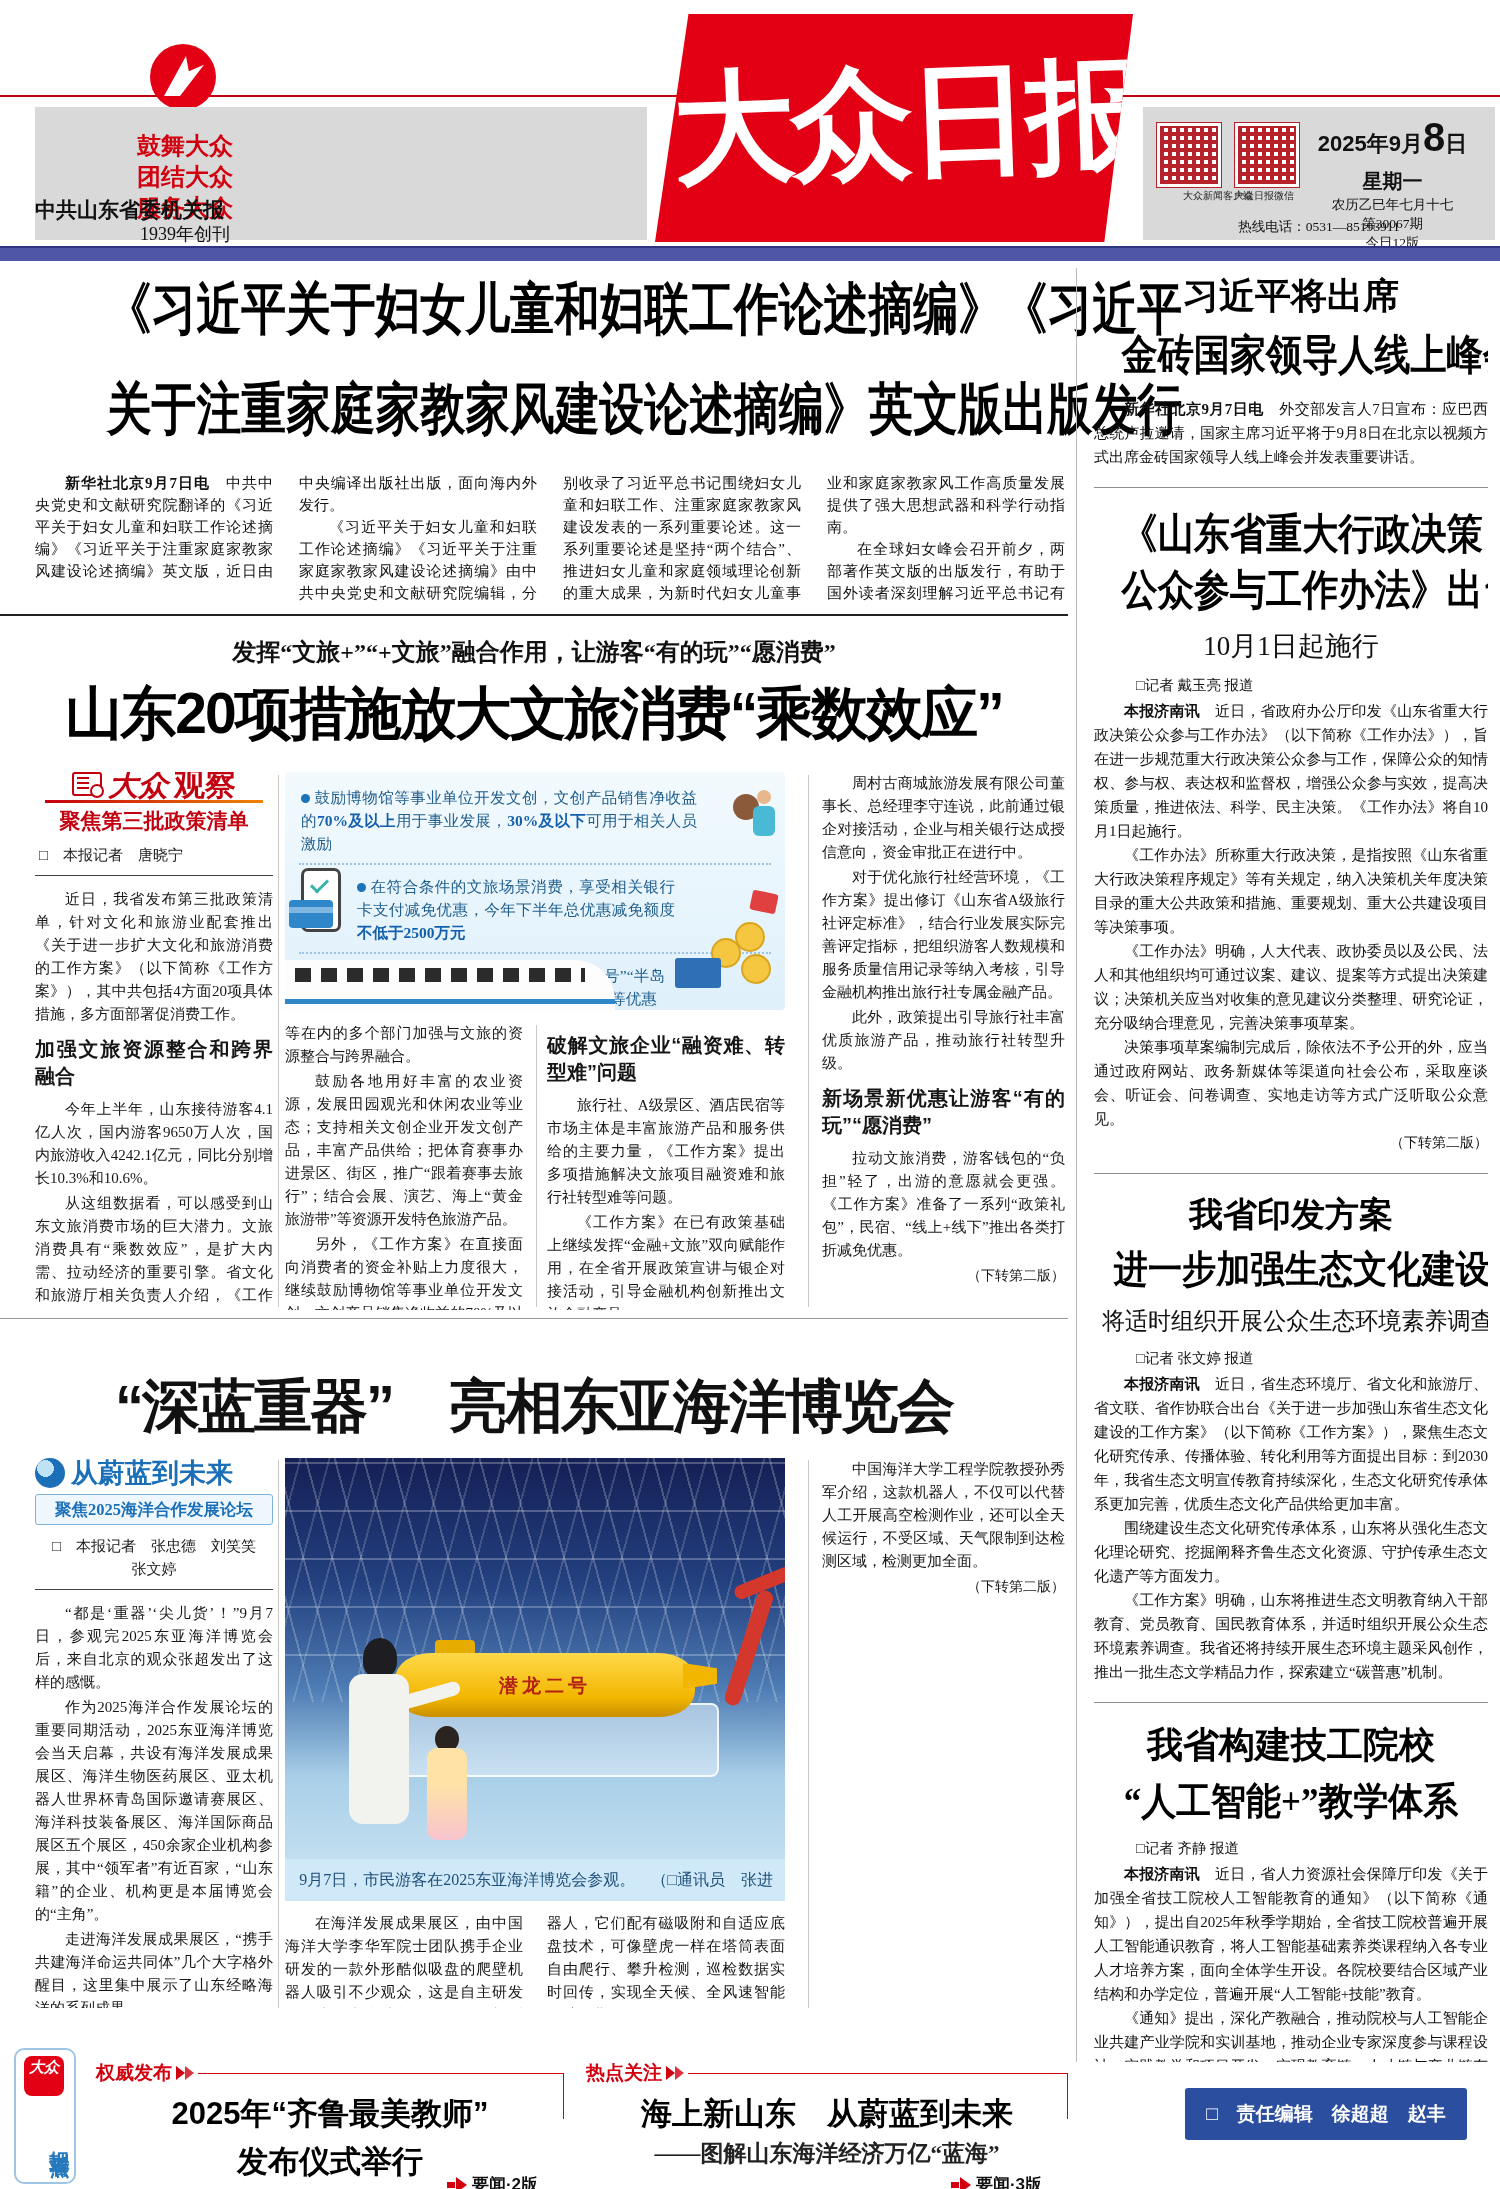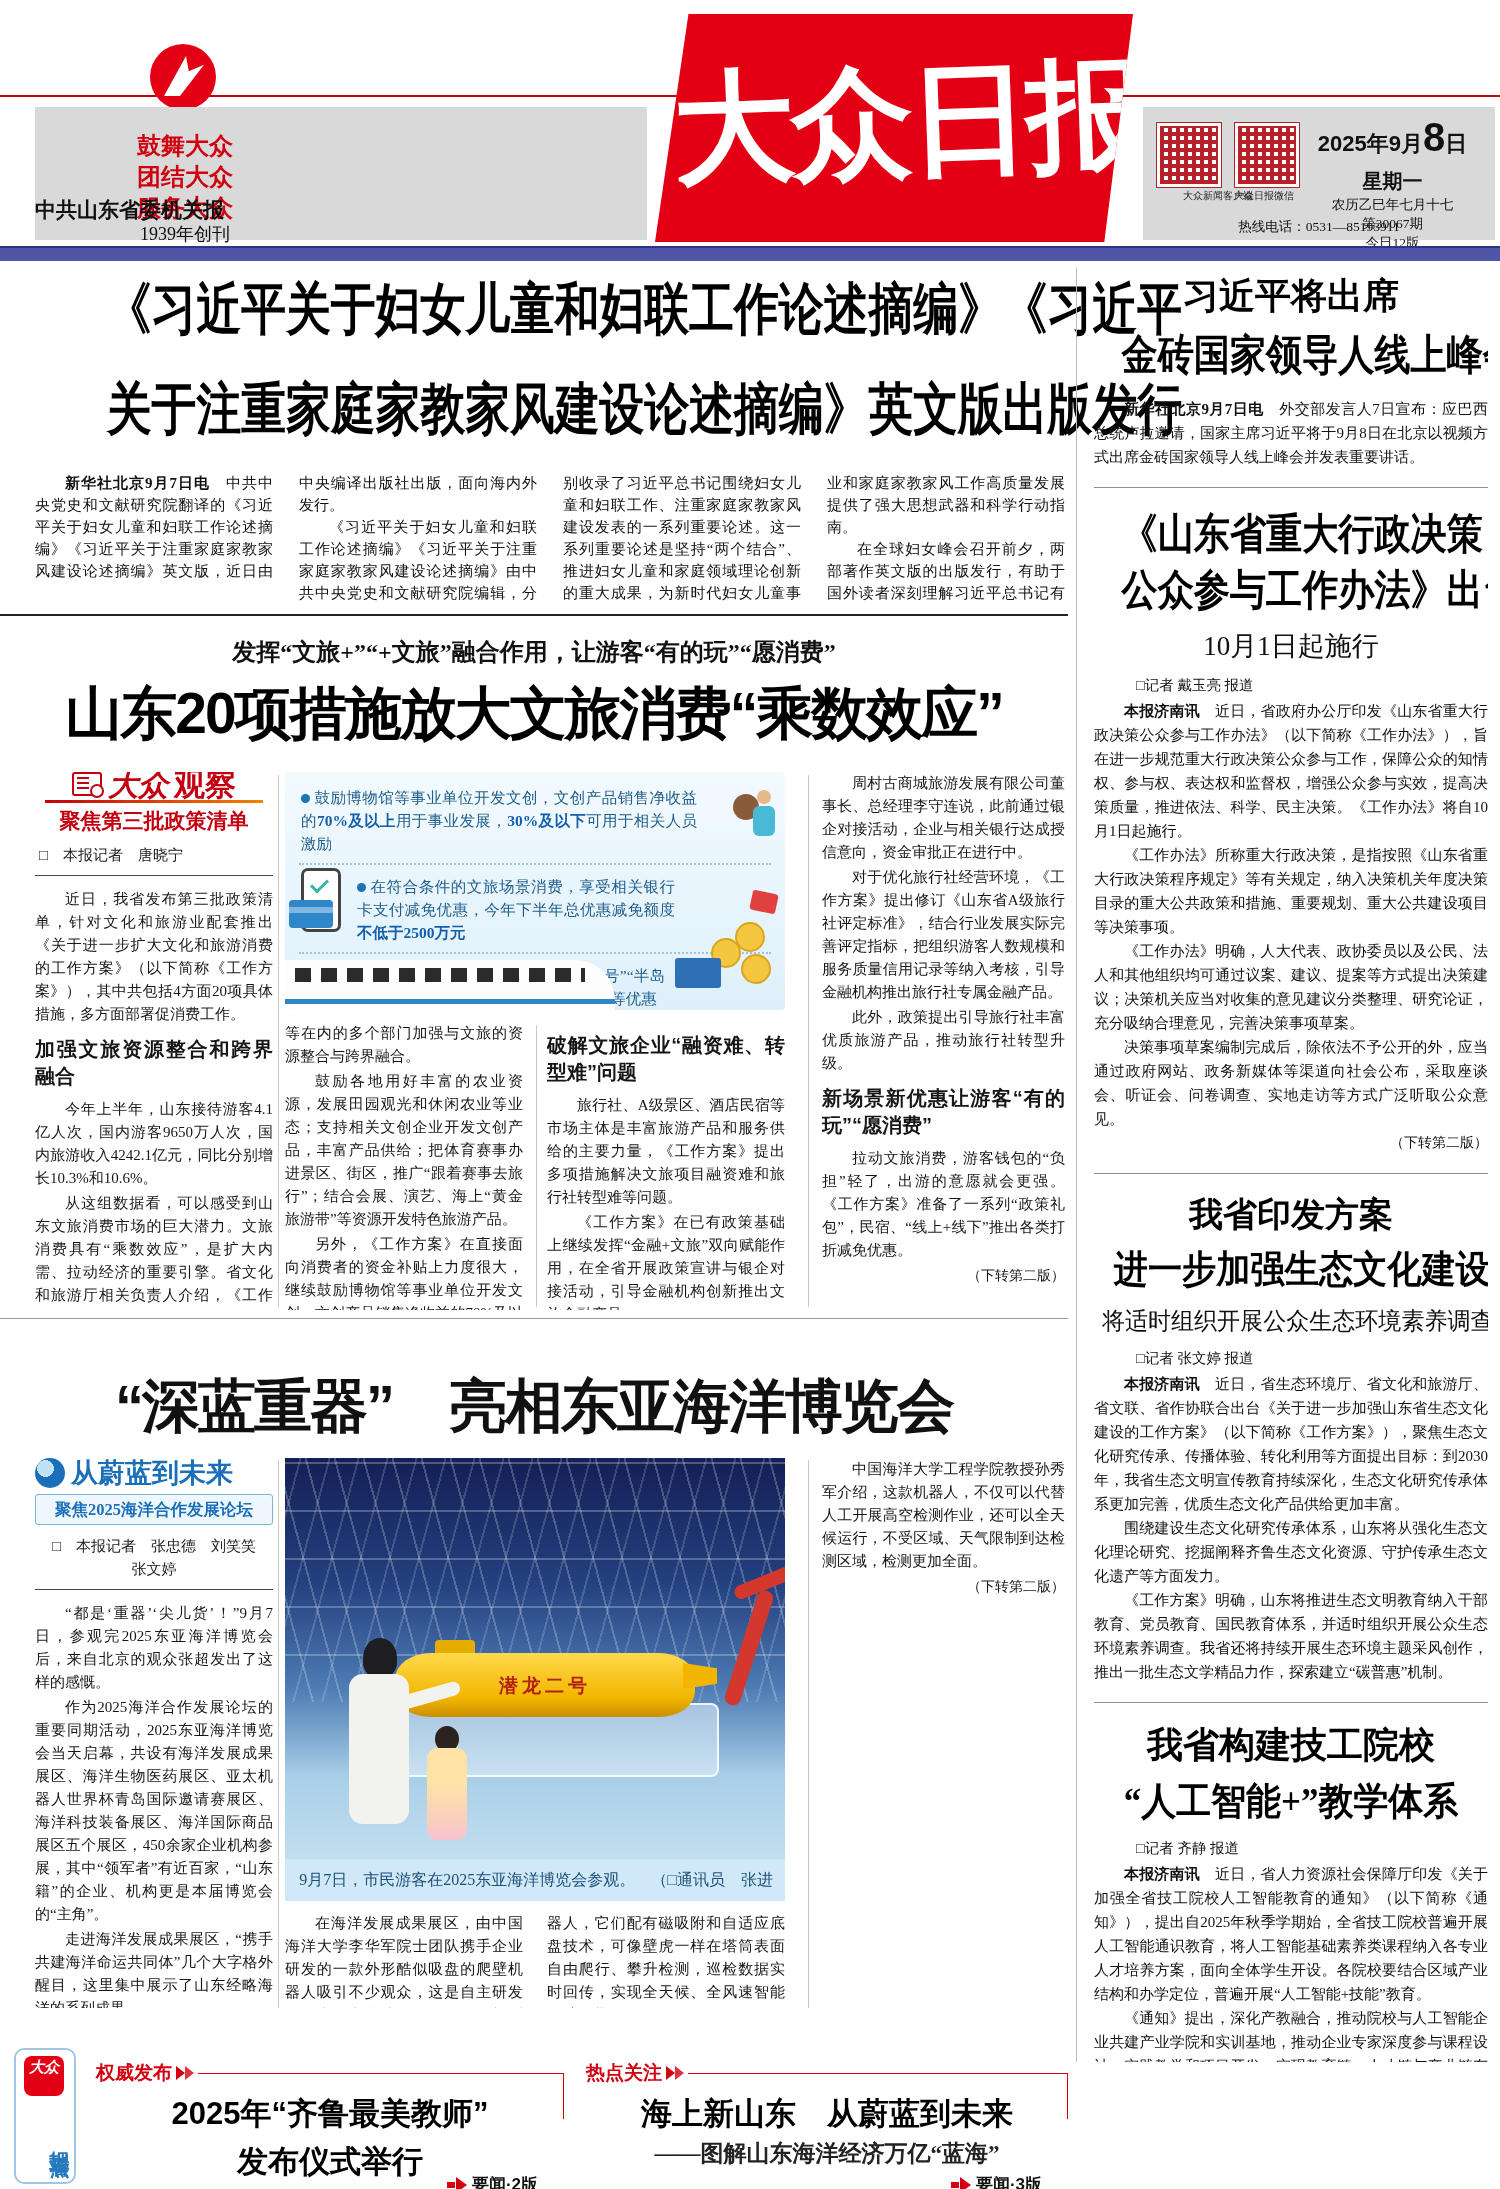--- a/index.html
+++ b/index.html
@@ -374,20 +374,21 @@
     <hr class="rc-rule">
     <div class="rc-h tech-h1">我省构建技工院校</div>
     <div class="rc-h tech-h2">“人工智能+”教学体系</div>
     <div class="rc-byline"><span>□记者 齐静 报道</span></div>
     <div class="rc-body" style="margin-top:4px">
       <p><span class="rc-lead">本报济南讯</span><span>　近日，省人力资源社会保障厅印发《关于加强全省技工院校人工智能教育的通知》（以下简称《通知》），提出自2025年秋季学期始，全省技工院校普遍开展人工智能通识教育，将人工智能基础素养类课程纳入各专业人才培养方案，面向全体学生开设。各院校要结合区域产业结构和办学定位，普遍开展“人工智能+技能”教育。</span></p>
       <p>《通知》提出，深化产教融合，推动院校与人工智能企业共建产业学院和实训基地，推动企业专家深度参与课程设计、实践教学和项目开发，实现教育链、人才链与产业链有机衔接。</p>
 
     </div>
   </div>
+  <div class="abs editors">□　责任编辑　徐超超　赵丰</div>
 
   <div class="abs tab">
     <div class="tab-logo">大众</div>
     <div class="tab-text">报端看点</div>
   </div>
   <div class="abs teaser teaser1">
     <div class="t-head">
       <span class="t-label">权威发布</span>
       <span class="chev"></span>
         <span class="chev chev2"></span>

